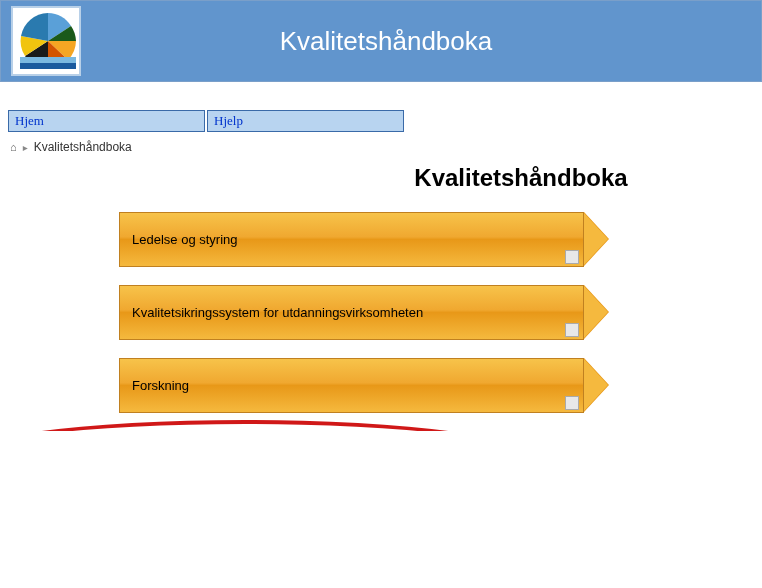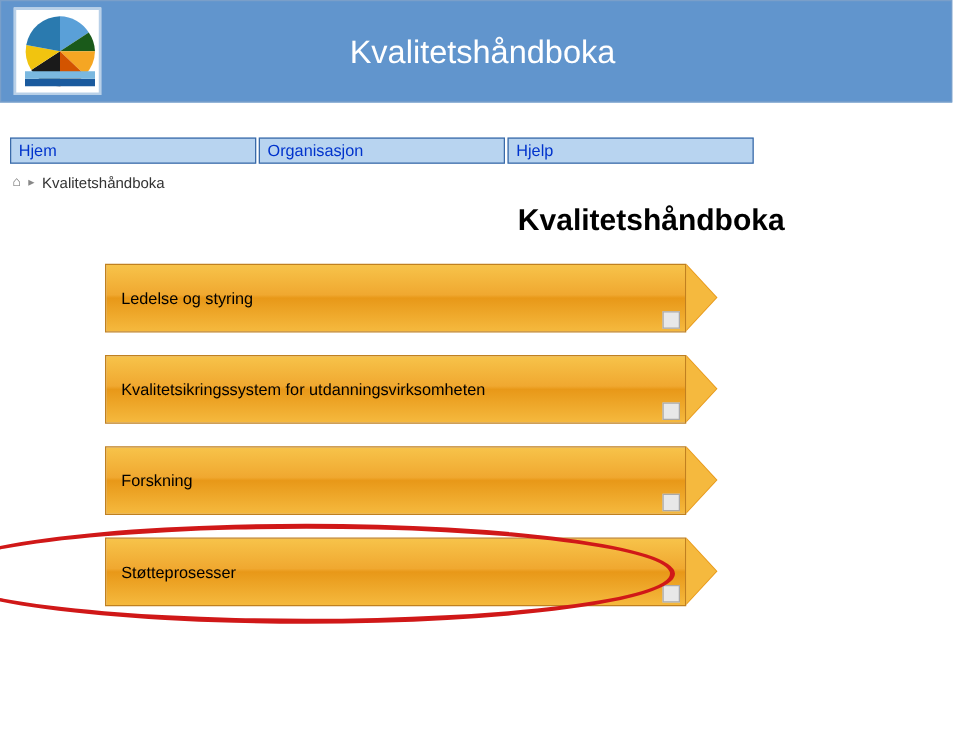--- a/index.html
+++ b/index.html
@@ -29,20 +29,21 @@
     text-align: center;
     color: #fff;
     font-size: 26px;
     font-weight: normal;
     padding-right: 70px;
   }
   .nav-row {
     display: flex;
     gap: 2px;
     margin: 28px 12px 8px 8px;
+    font-family: Liberation Serif, serif;
   }
   .nav-item {
     width: 197px;
     background: #b8d4f0;
     border: 1px solid #3a6aa8;
     color: #0033cc;
     font-size: 13px;
     padding: 2px 6px;
     cursor: pointer;
   }
@@ -56,21 +57,21 @@
   }
   .page-title {
     text-align: center;
     font-size: 24px;
     font-weight: bold;
     margin: 10px 0 20px 280px;
     color: #000;
   }
   .content-area {
     position: relative;
-    padding-left: 84px;
+    padding-left: 119px;
   }
   .arrow-box {
     position: relative;
     width: 490px;
     height: 55px;
     margin-bottom: 18px;
     cursor: pointer;
   }
   .arrow-body {
     position: absolute;
@@ -146,21 +147,20 @@
       <path d="M35 33 L8 28 A28 28 0 0 1 35 5 Z" fill="#2a7aaf"></path>
       <rect x="7" y="55" width="56" height="6" fill="#1a5a9e"></rect>
       <rect x="7" y="49" width="56" height="6" fill="#7ab8e0"></rect>
     </svg>
   </div>
   <div class="header-title">Kvalitetshåndboka</div>
 </div>
 
 <div class="nav-row">
   <div class="nav-item">Hjem</div>
-  <div class="nav-item">Organisasjon</div>
   <div class="nav-item">Hjelp</div>
 </div>
 
 <div class="breadcrumb">
   <span class="home-icon">⌂</span>
   <span class="crumb-sep">▸</span>
   <span>Kvalitetshåndboka</span>
 </div>
 
 <div class="page-title">Kvalitetshåndboka</div>
@@ -185,22 +185,15 @@
   </div>
 
   <div class="arrow-box">
     <div class="arrow-body">
         <span>Forskning</span>
       </div>
     <div class="arrow-head"></div>
     <div class="small-icon"></div>
   </div>
 
-  <div class="arrow-box">
-    <div class="arrow-body">
-        <span>Støtteprosesser</span>
-      </div>
-    <div class="arrow-head"></div>
-    <div class="small-icon"></div>
-  </div>
 
   <div class="highlight-ellipse" style="left:-50px; top:208px; width:590px; height:80px;"></div>
 </div>
 
 </body></html>

